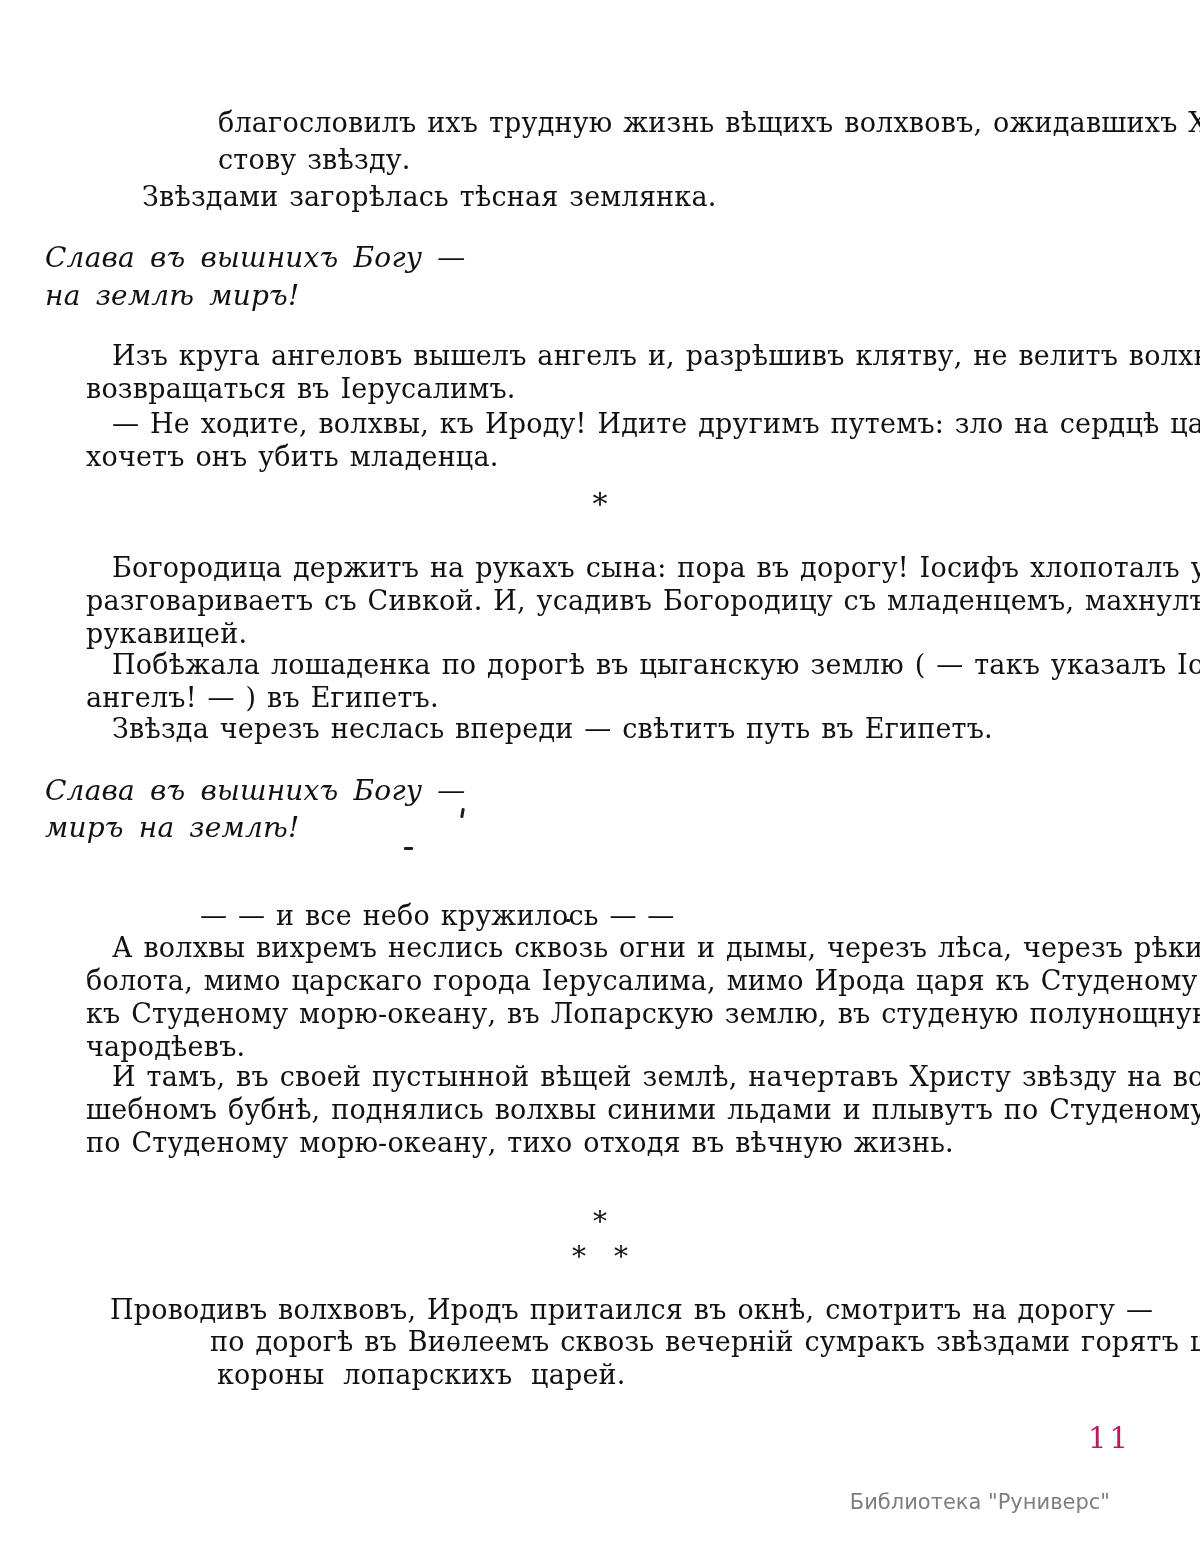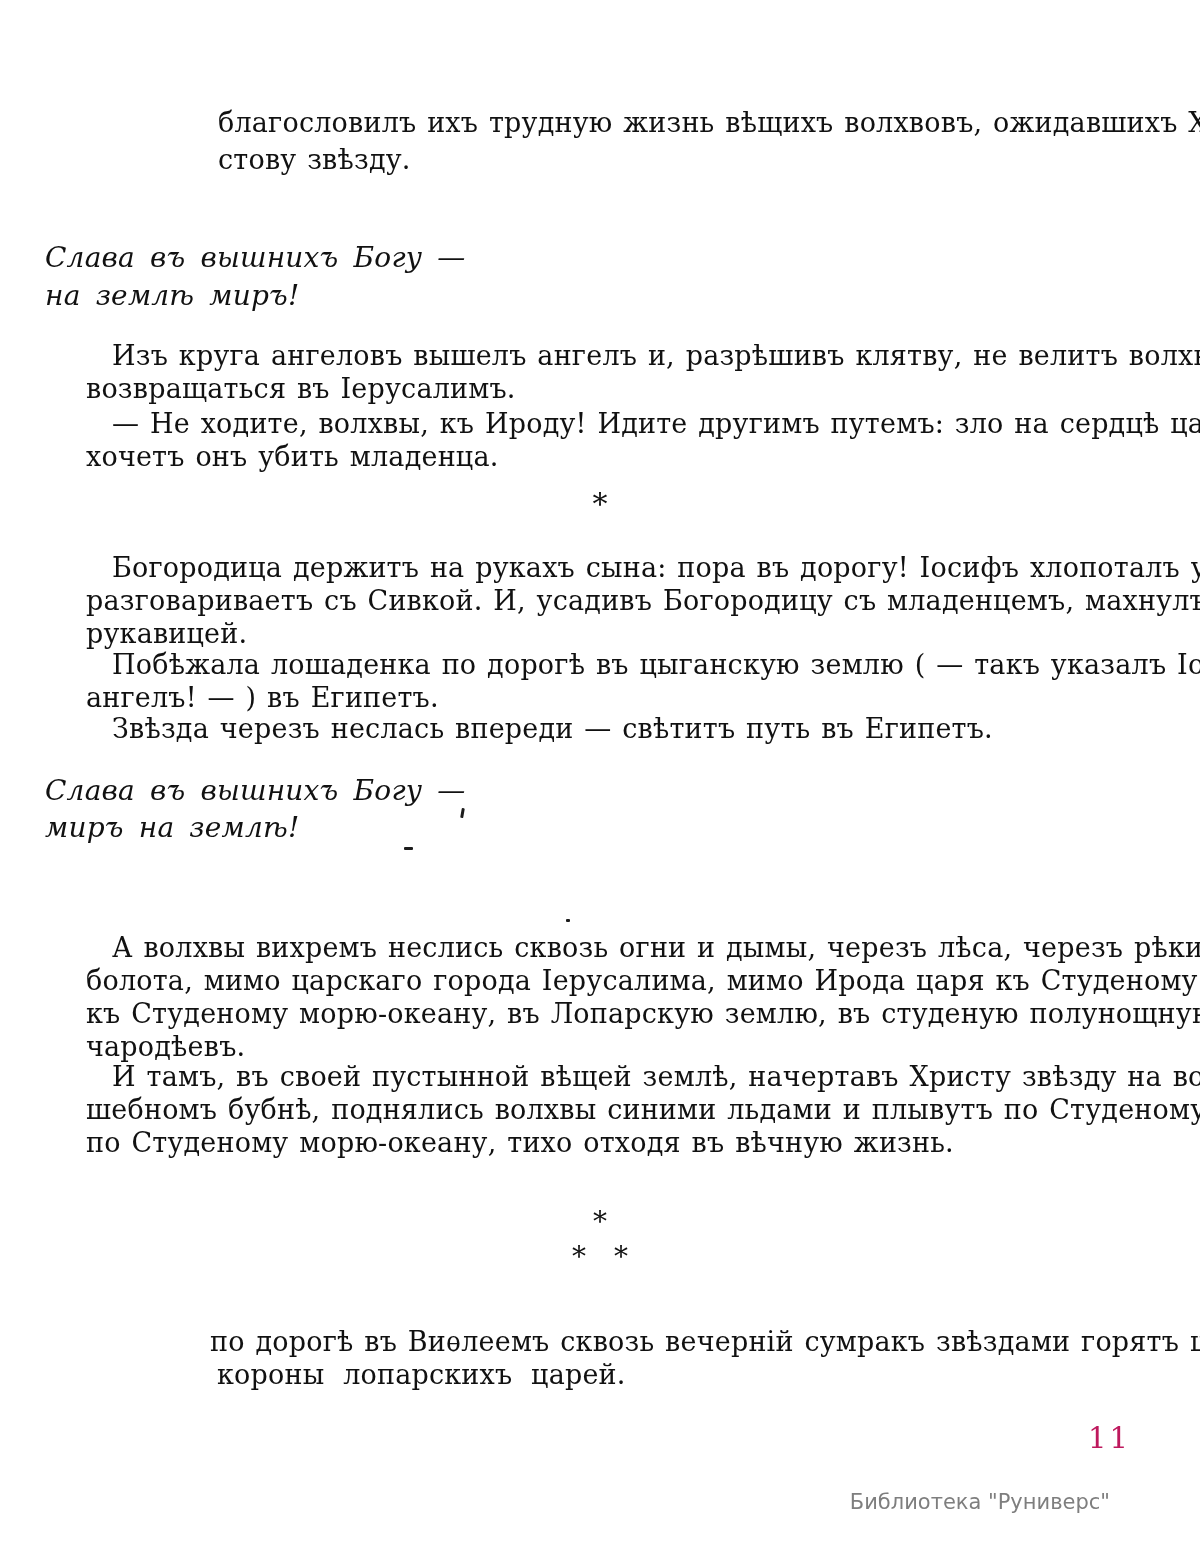--- a/index.html
+++ b/index.html
@@ -66,20 +66,23 @@
 </head>
 <body>
 
 <div class="page">
 
   <div class="blk" style="left:218px;top:104px;line-height:37px">
     <div class="line">благословилъ ихъ трудную жизнь вѣщихъ волхвовъ, ожидавшихъ Хри-</div>
     <div class="line">стову звѣзду.</div>
   </div>
 
+  <div class="blk" style="left:142px;top:179px;line-height:36px">
+    <div class="line">Звѣздами загорѣлась тѣсная землянка.</div>
+  </div>
 
   <div class="blk stanza" style="top:239px">
     <div class="line">Слава въ вышнихъ Богу —</div>
     <div class="line">на землѣ миръ!</div>
   </div>
 
   <div class="blk" style="left:86px;top:339px">
     <div class="line ind">Изъ круга ангеловъ вышелъ ангелъ и, разрѣшивъ клятву, не велитъ волхвамъ</div>
     <div class="line">возвращаться въ Іерусалимъ.</div>
   </div>
@@ -105,39 +108,45 @@
   <div class="blk" style="left:86px;top:712px">
     <div class="line ind">Звѣзда черезъ неслась впереди — свѣтитъ путь въ Египетъ.</div>
   </div>
 
   <div class="blk stanza" style="top:772px;line-height:37px">
     <div class="line">Слава въ вышнихъ Богу —</div>
     <div class="line">миръ на землѣ!</div>
   </div>
 
 
+  <div class="blk" style="left:200px;top:899px">
+    <div class="line">— — и все небо кружилось — —</div>
+  </div>
 
   <div class="blk" style="left:86px;top:931px">
     <div class="line ind">А волхвы вихремъ неслись сквозь огни и дымы, черезъ лѣса, черезъ рѣки, черезъ</div>
     <div class="line">болота, мимо царскаго города Іерусалима, мимо Ирода царя къ Студеному морю —</div>
     <div class="line">къ Студеному морю-океану, въ Лопарскую землю, въ студеную полунощную страну</div>
     <div class="line">чародѣевъ.</div>
   </div>
 
   <div class="blk" style="left:86px;top:1060px">
     <div class="line ind">И тамъ, въ своей пустынной вѣщей землѣ, начертавъ Христу звѣзду на вол-</div>
     <div class="line">шебномъ бубнѣ, поднялись волхвы синими льдами и плывутъ по Студеному морю —</div>
     <div class="line">по Студеному морю-океану, тихо отходя въ вѣчную жизнь.</div>
   </div>
 
   <div class="blk sep" style="top:1204px">
     <div class="line">*</div>
     <div class="line">*  *</div>
   </div>
 
+  <div class="blk" style="left:86px;top:1293px">
+    <div class="line" style="padding-left:24px">Проводивъ волхвовъ, Иродъ притаился въ окнѣ, смотритъ на дорогу —</div>
+  </div>
 
   <div class="blk" style="left:210px;top:1325px">
     <div class="line">по дорогѣ въ Виѳлеемъ сквозь вечерній сумракъ звѣздами горятъ царскія</div>
     <div class="line ind2 wide">короны лопарскихъ царей.</div>
   </div>
 
   <div class="pagenum">11</div>
 
   <div class="watermark">Библиотека "Руниверс"</div>
 

